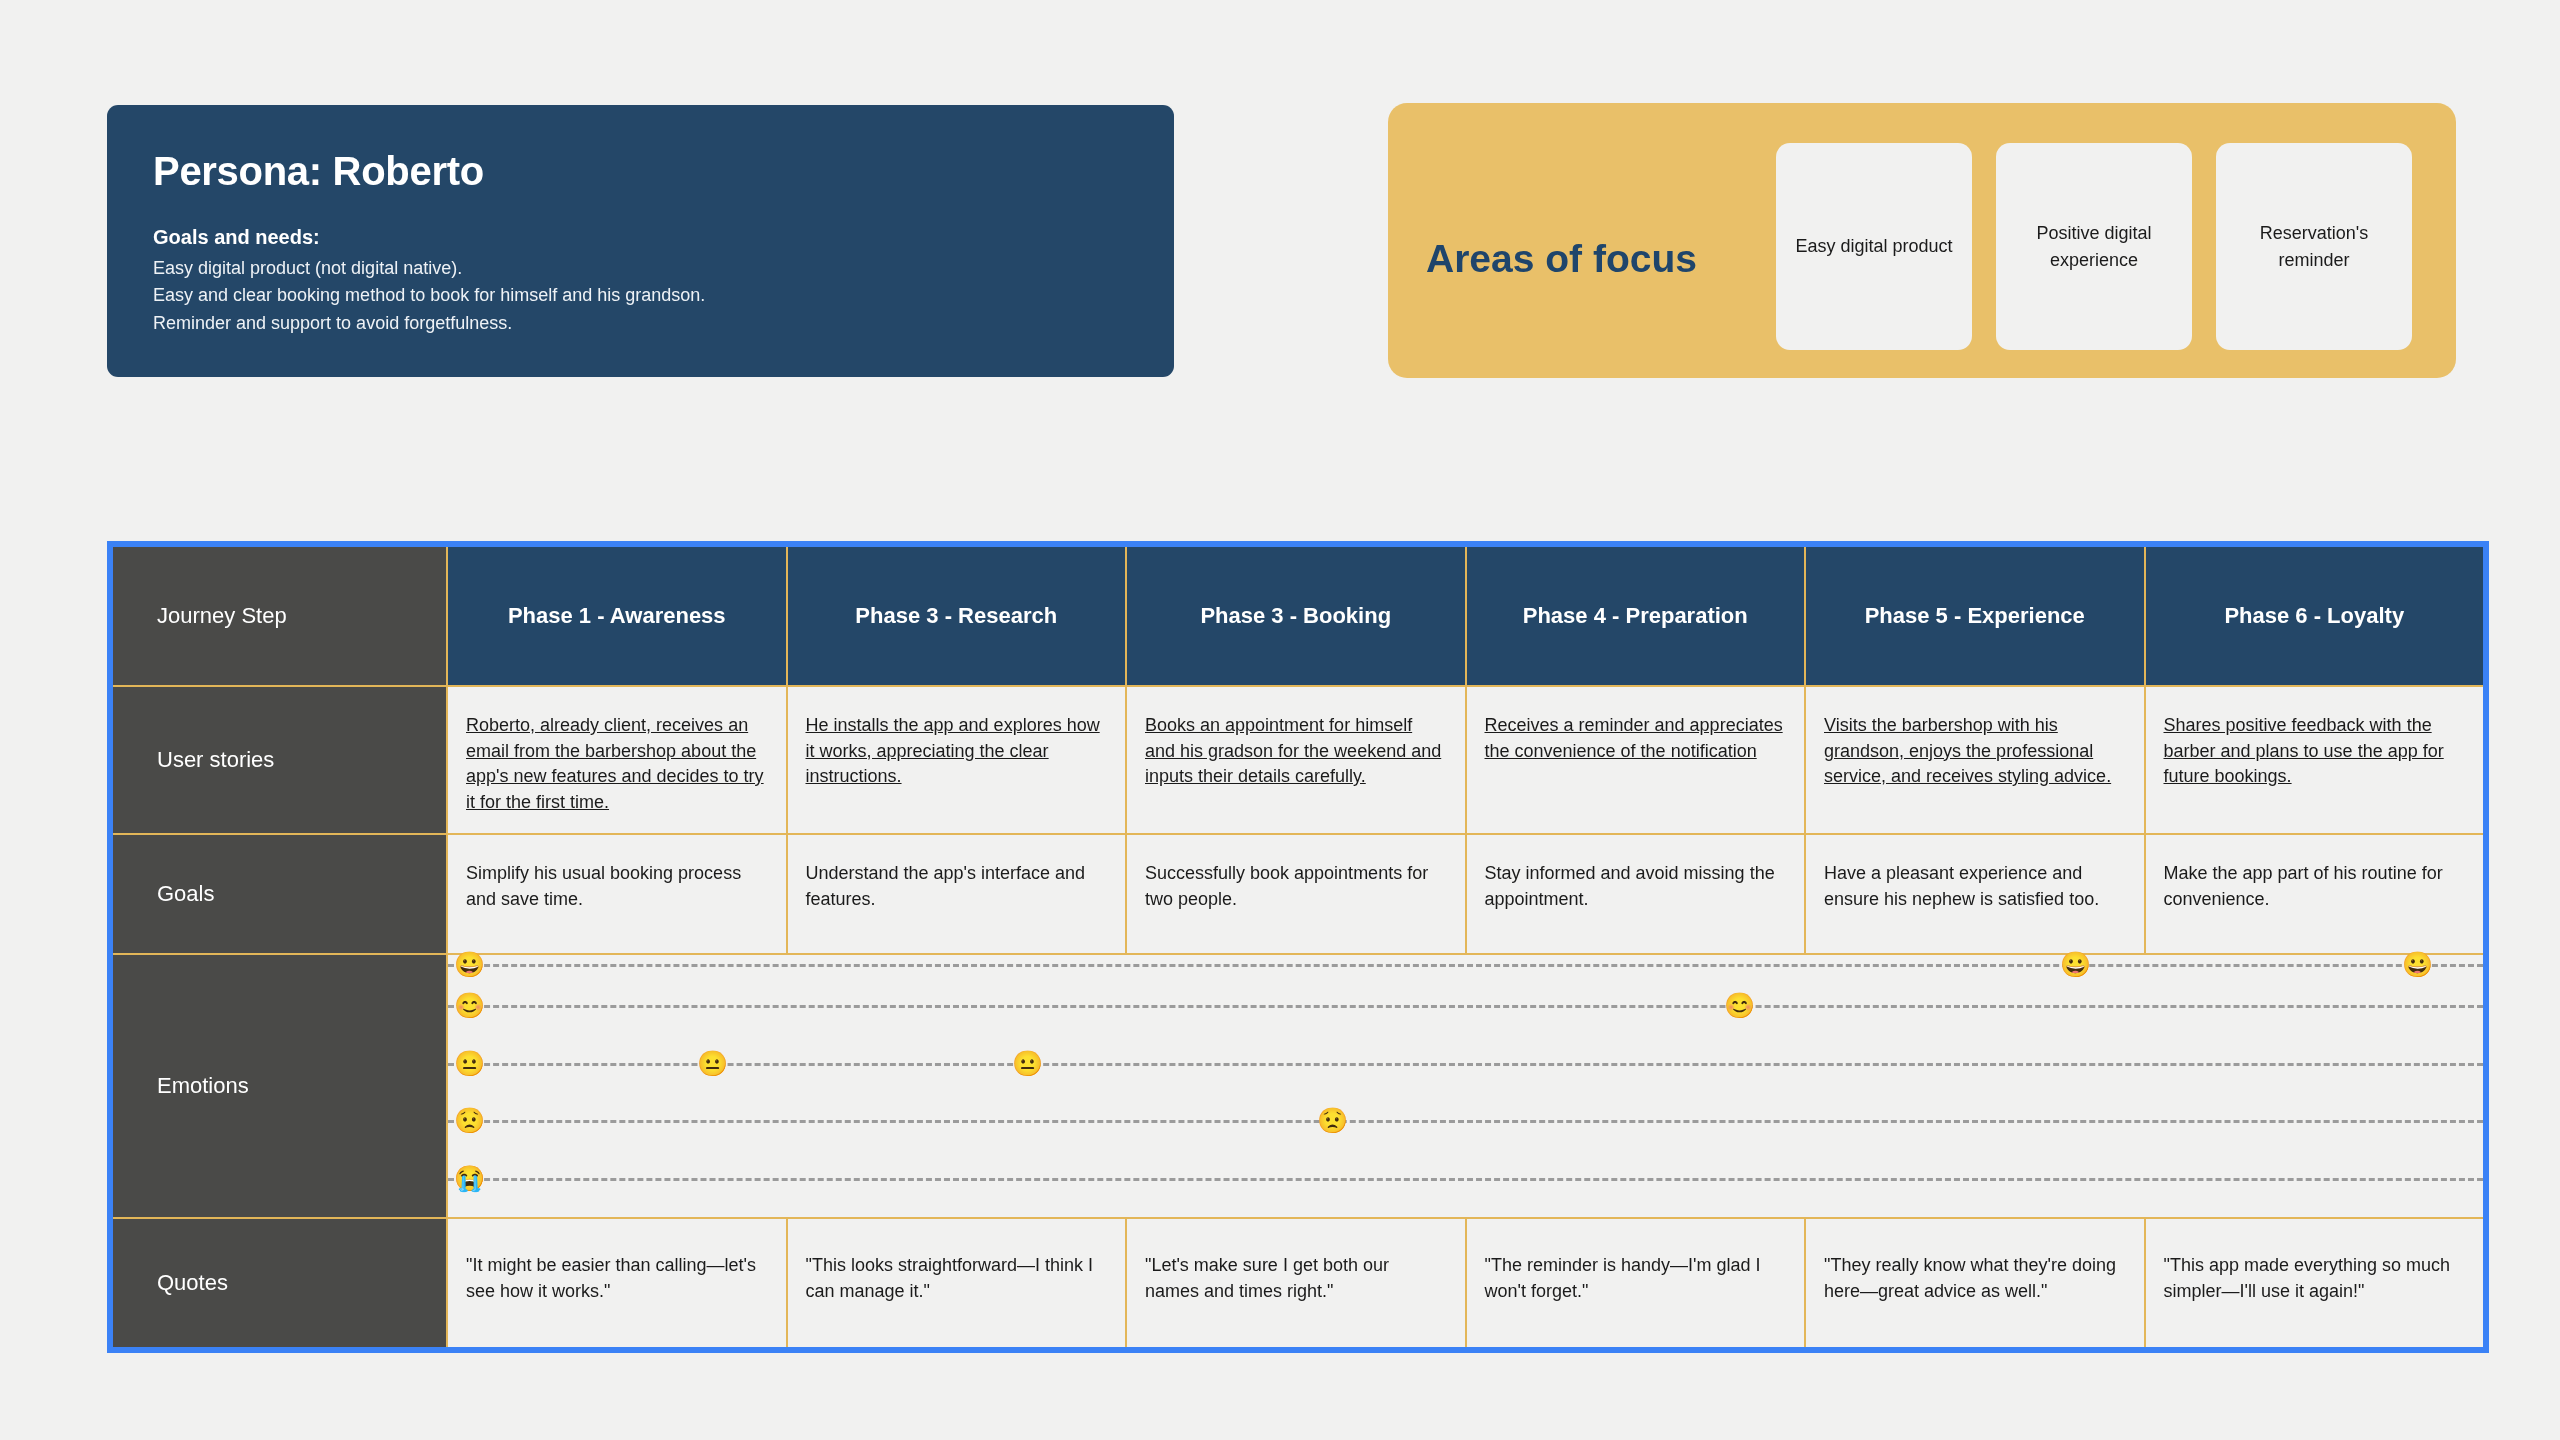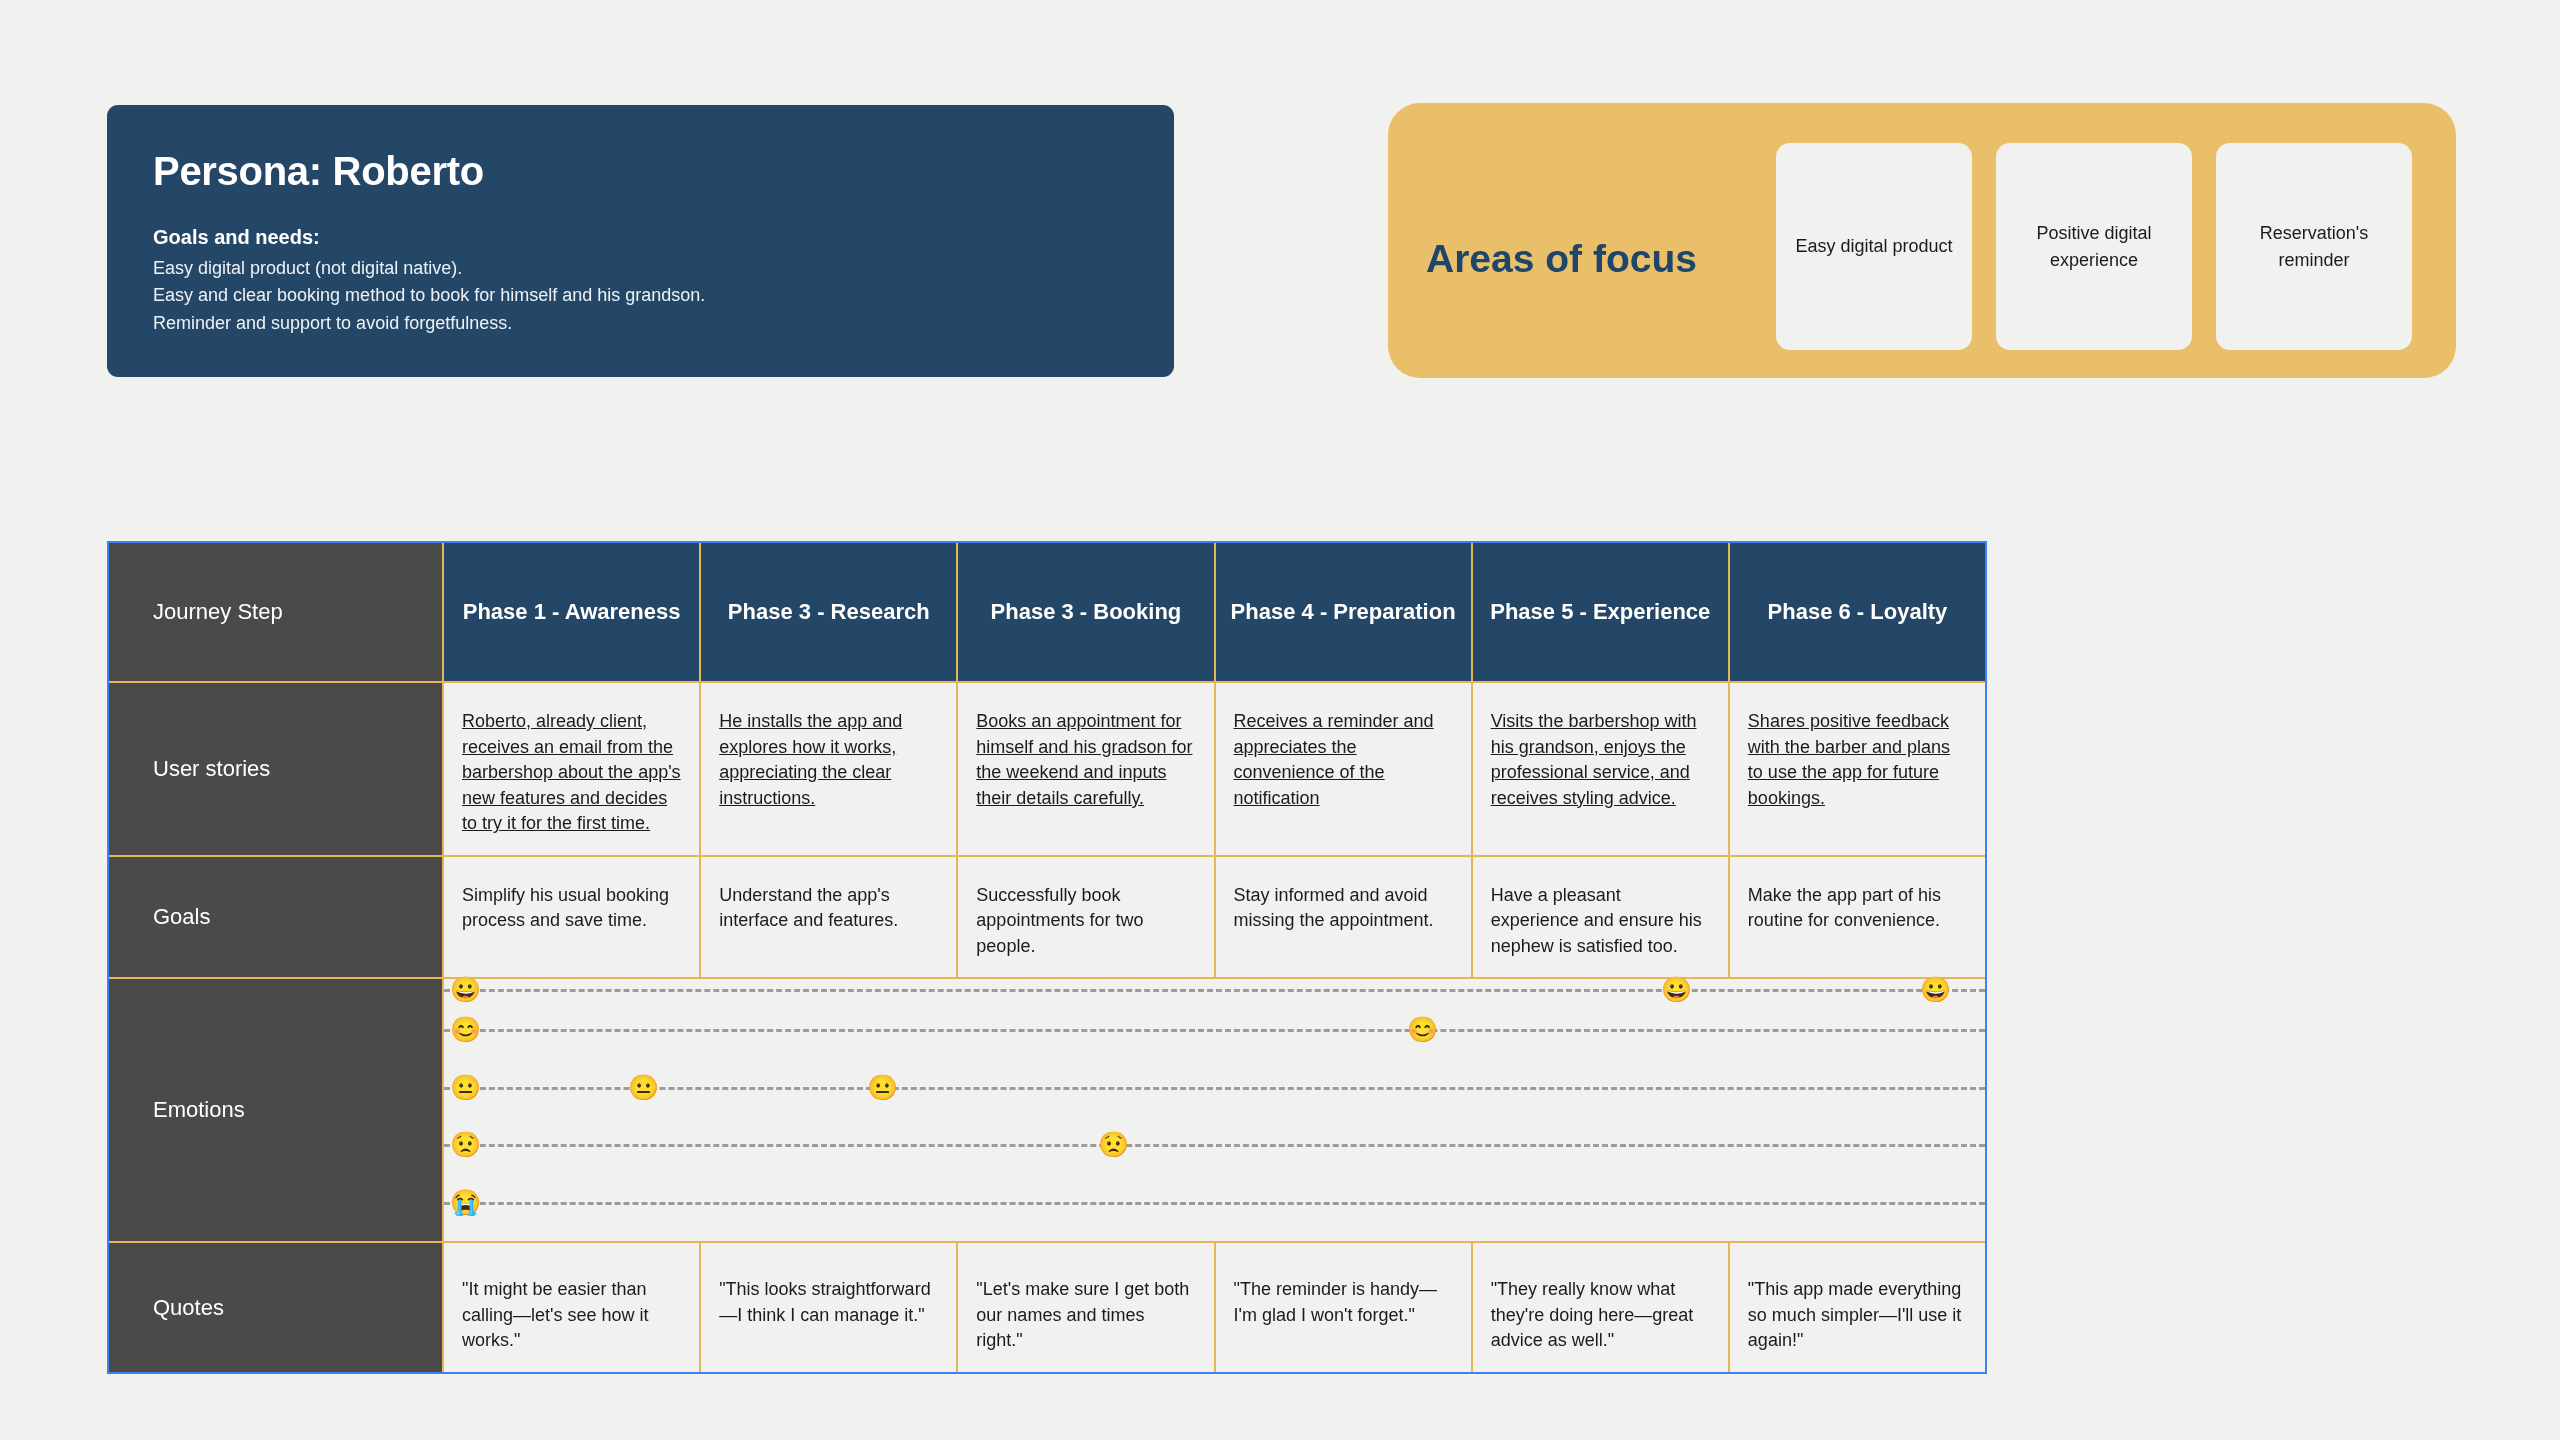--- a/index.html
+++ b/index.html
@@ -49,21 +49,21 @@
   }
 
   
   .focus-card {
     position: absolute;
     left: 1388px;
     top: 103px;
     width: 1068px;
     height: 275px;
     background: #e9c069;
-    border-radius: 32px;
+    border-radius: 19px;
     display: flex;
     align-items: flex-start;
   }
   .focus-title {
     color: #1f456b;
     font-size: 39px;
     font-weight: bold;
     margin: 135px 0 0 38px;
     width: 350px;
     line-height: 1.1;
@@ -88,22 +88,22 @@
     font-size: 18px;
     color: #1b1b1b;
     line-height: 1.45;
   }
 
   
   .journey {
     position: absolute;
     left: 107px;
     top: 541px;
-    width: 1880px;
-    border: 2px solid #3b82f6;
+    width: 2382px;
+    border: 6px solid #3b82f6;
     background: #84cc16;
   }
   .jrow { display: flex; }
   .jrow + .jrow { border-top: 2px solid #e3b658; }
 
   .label-cell {
     width: 333px;
     flex: 0 0 333px;
     background: #4a4a48;
     color: #ffffff;

